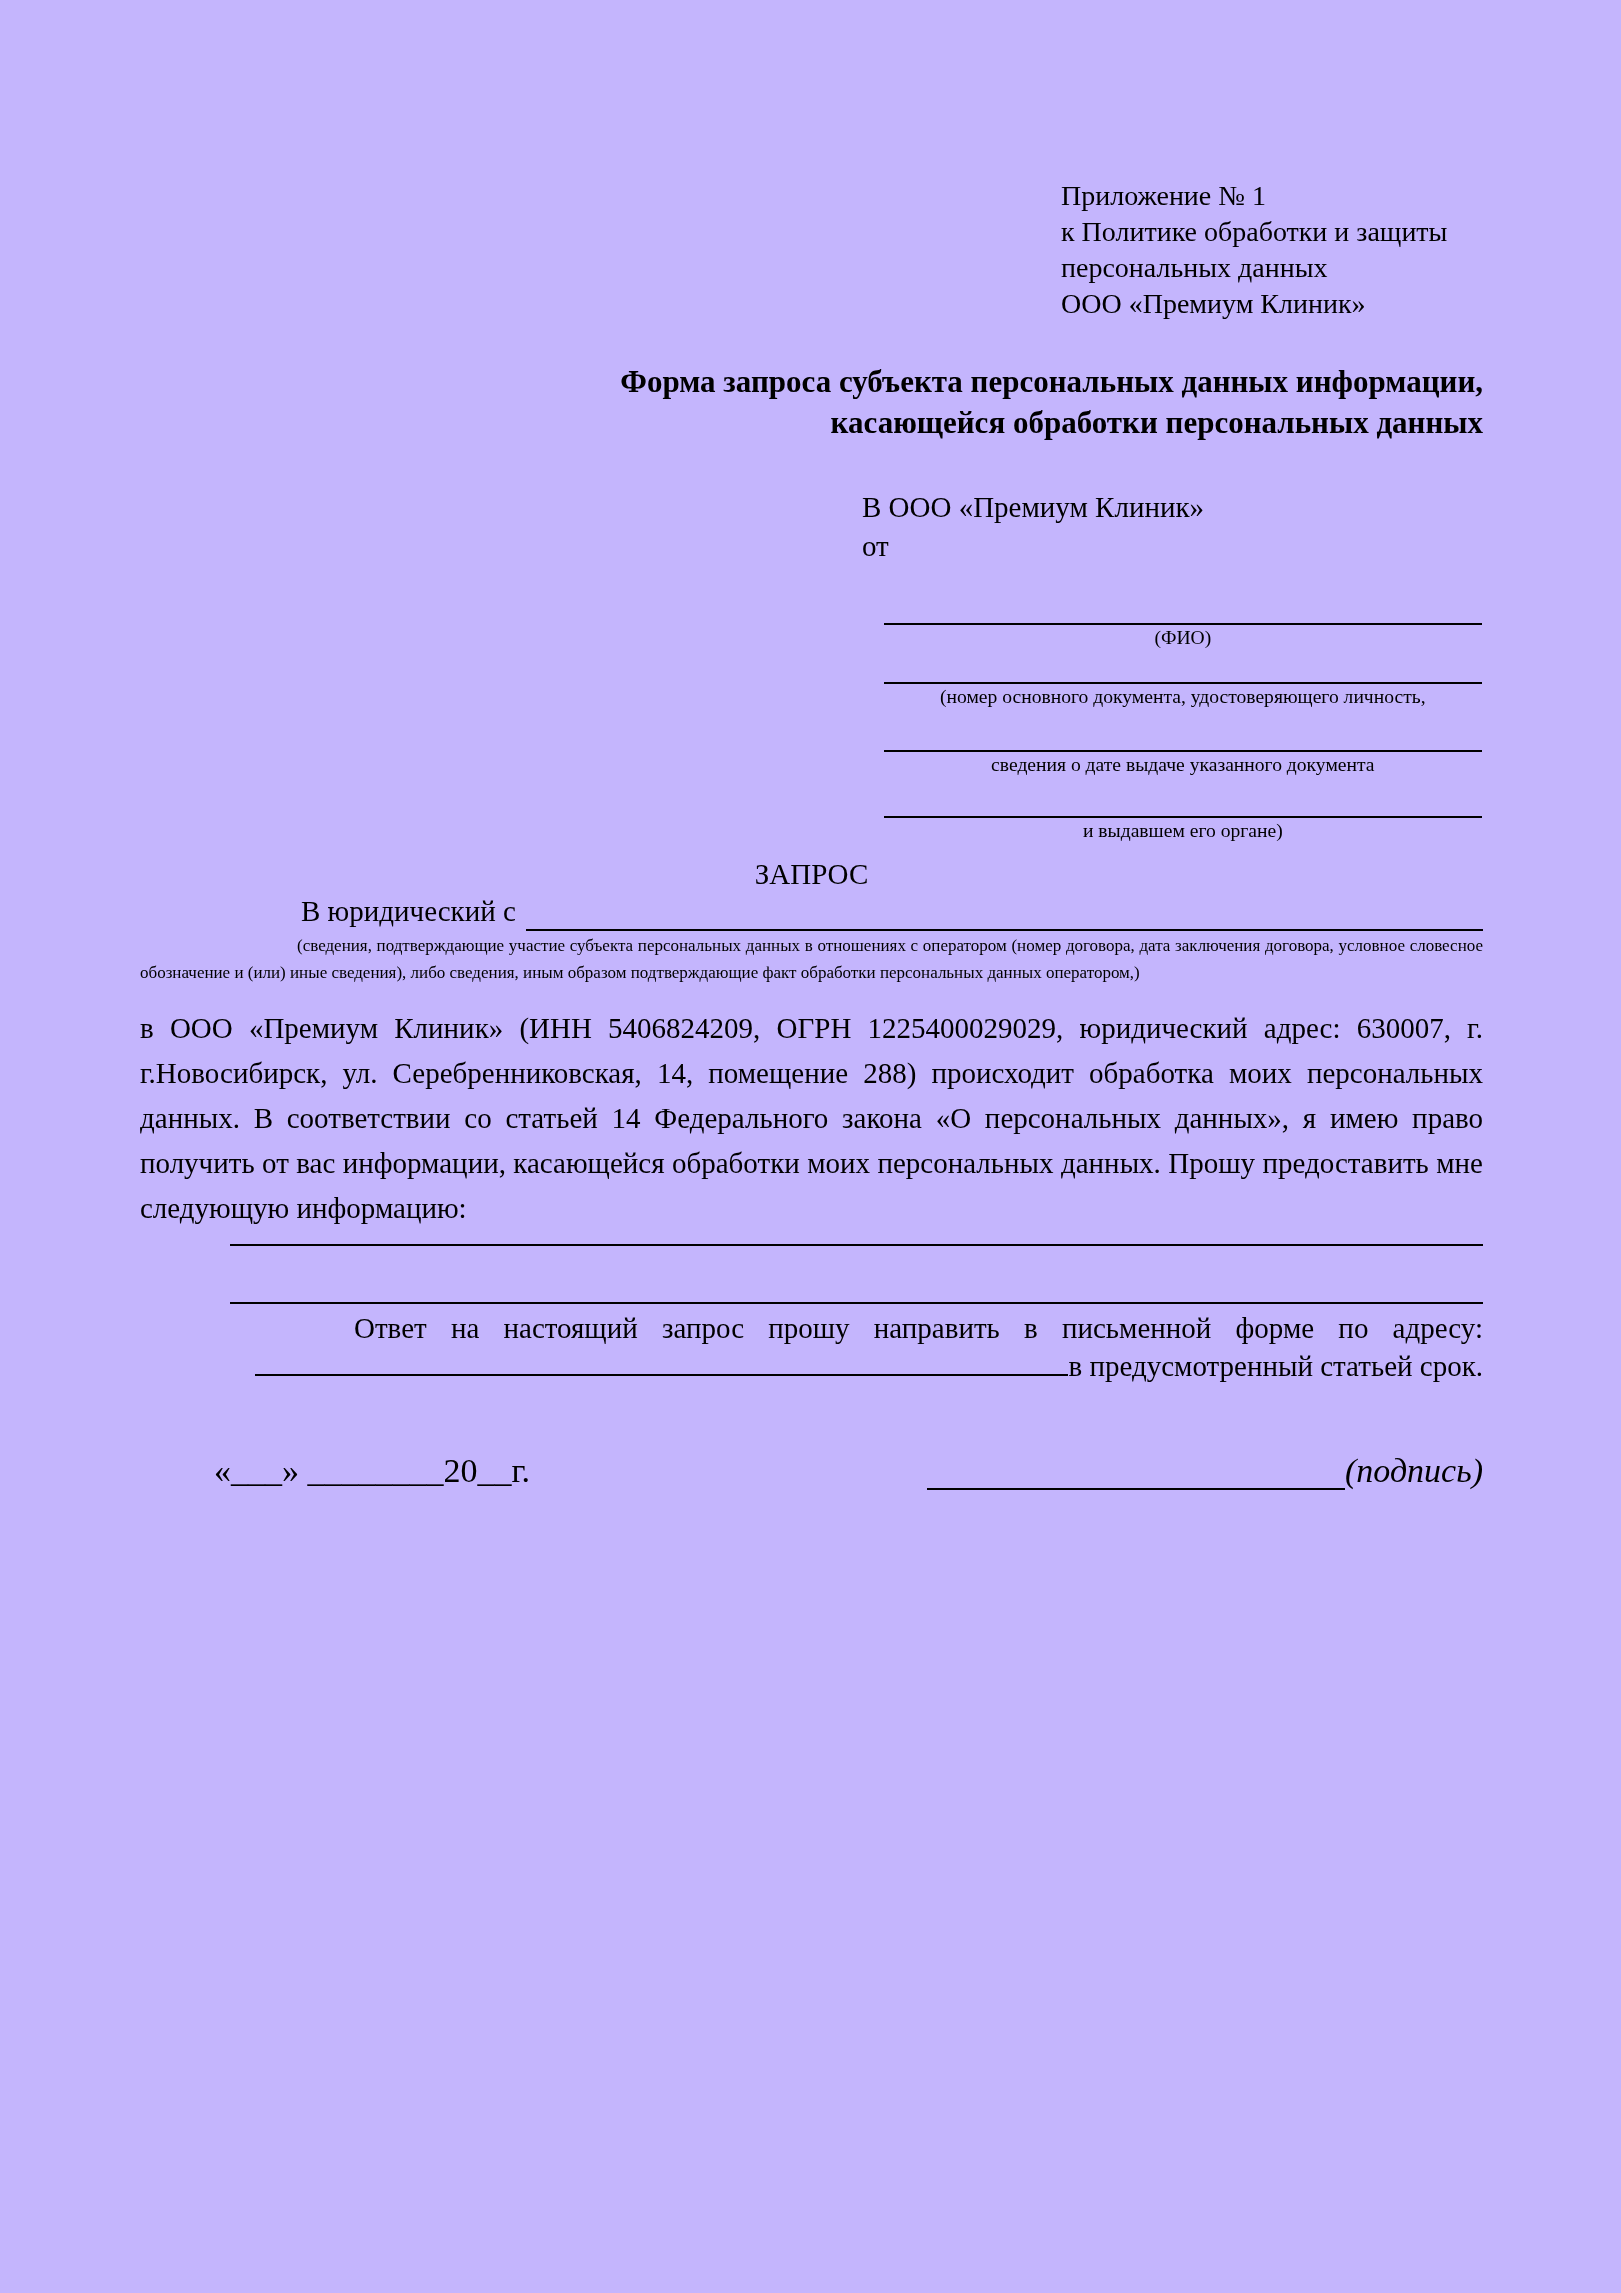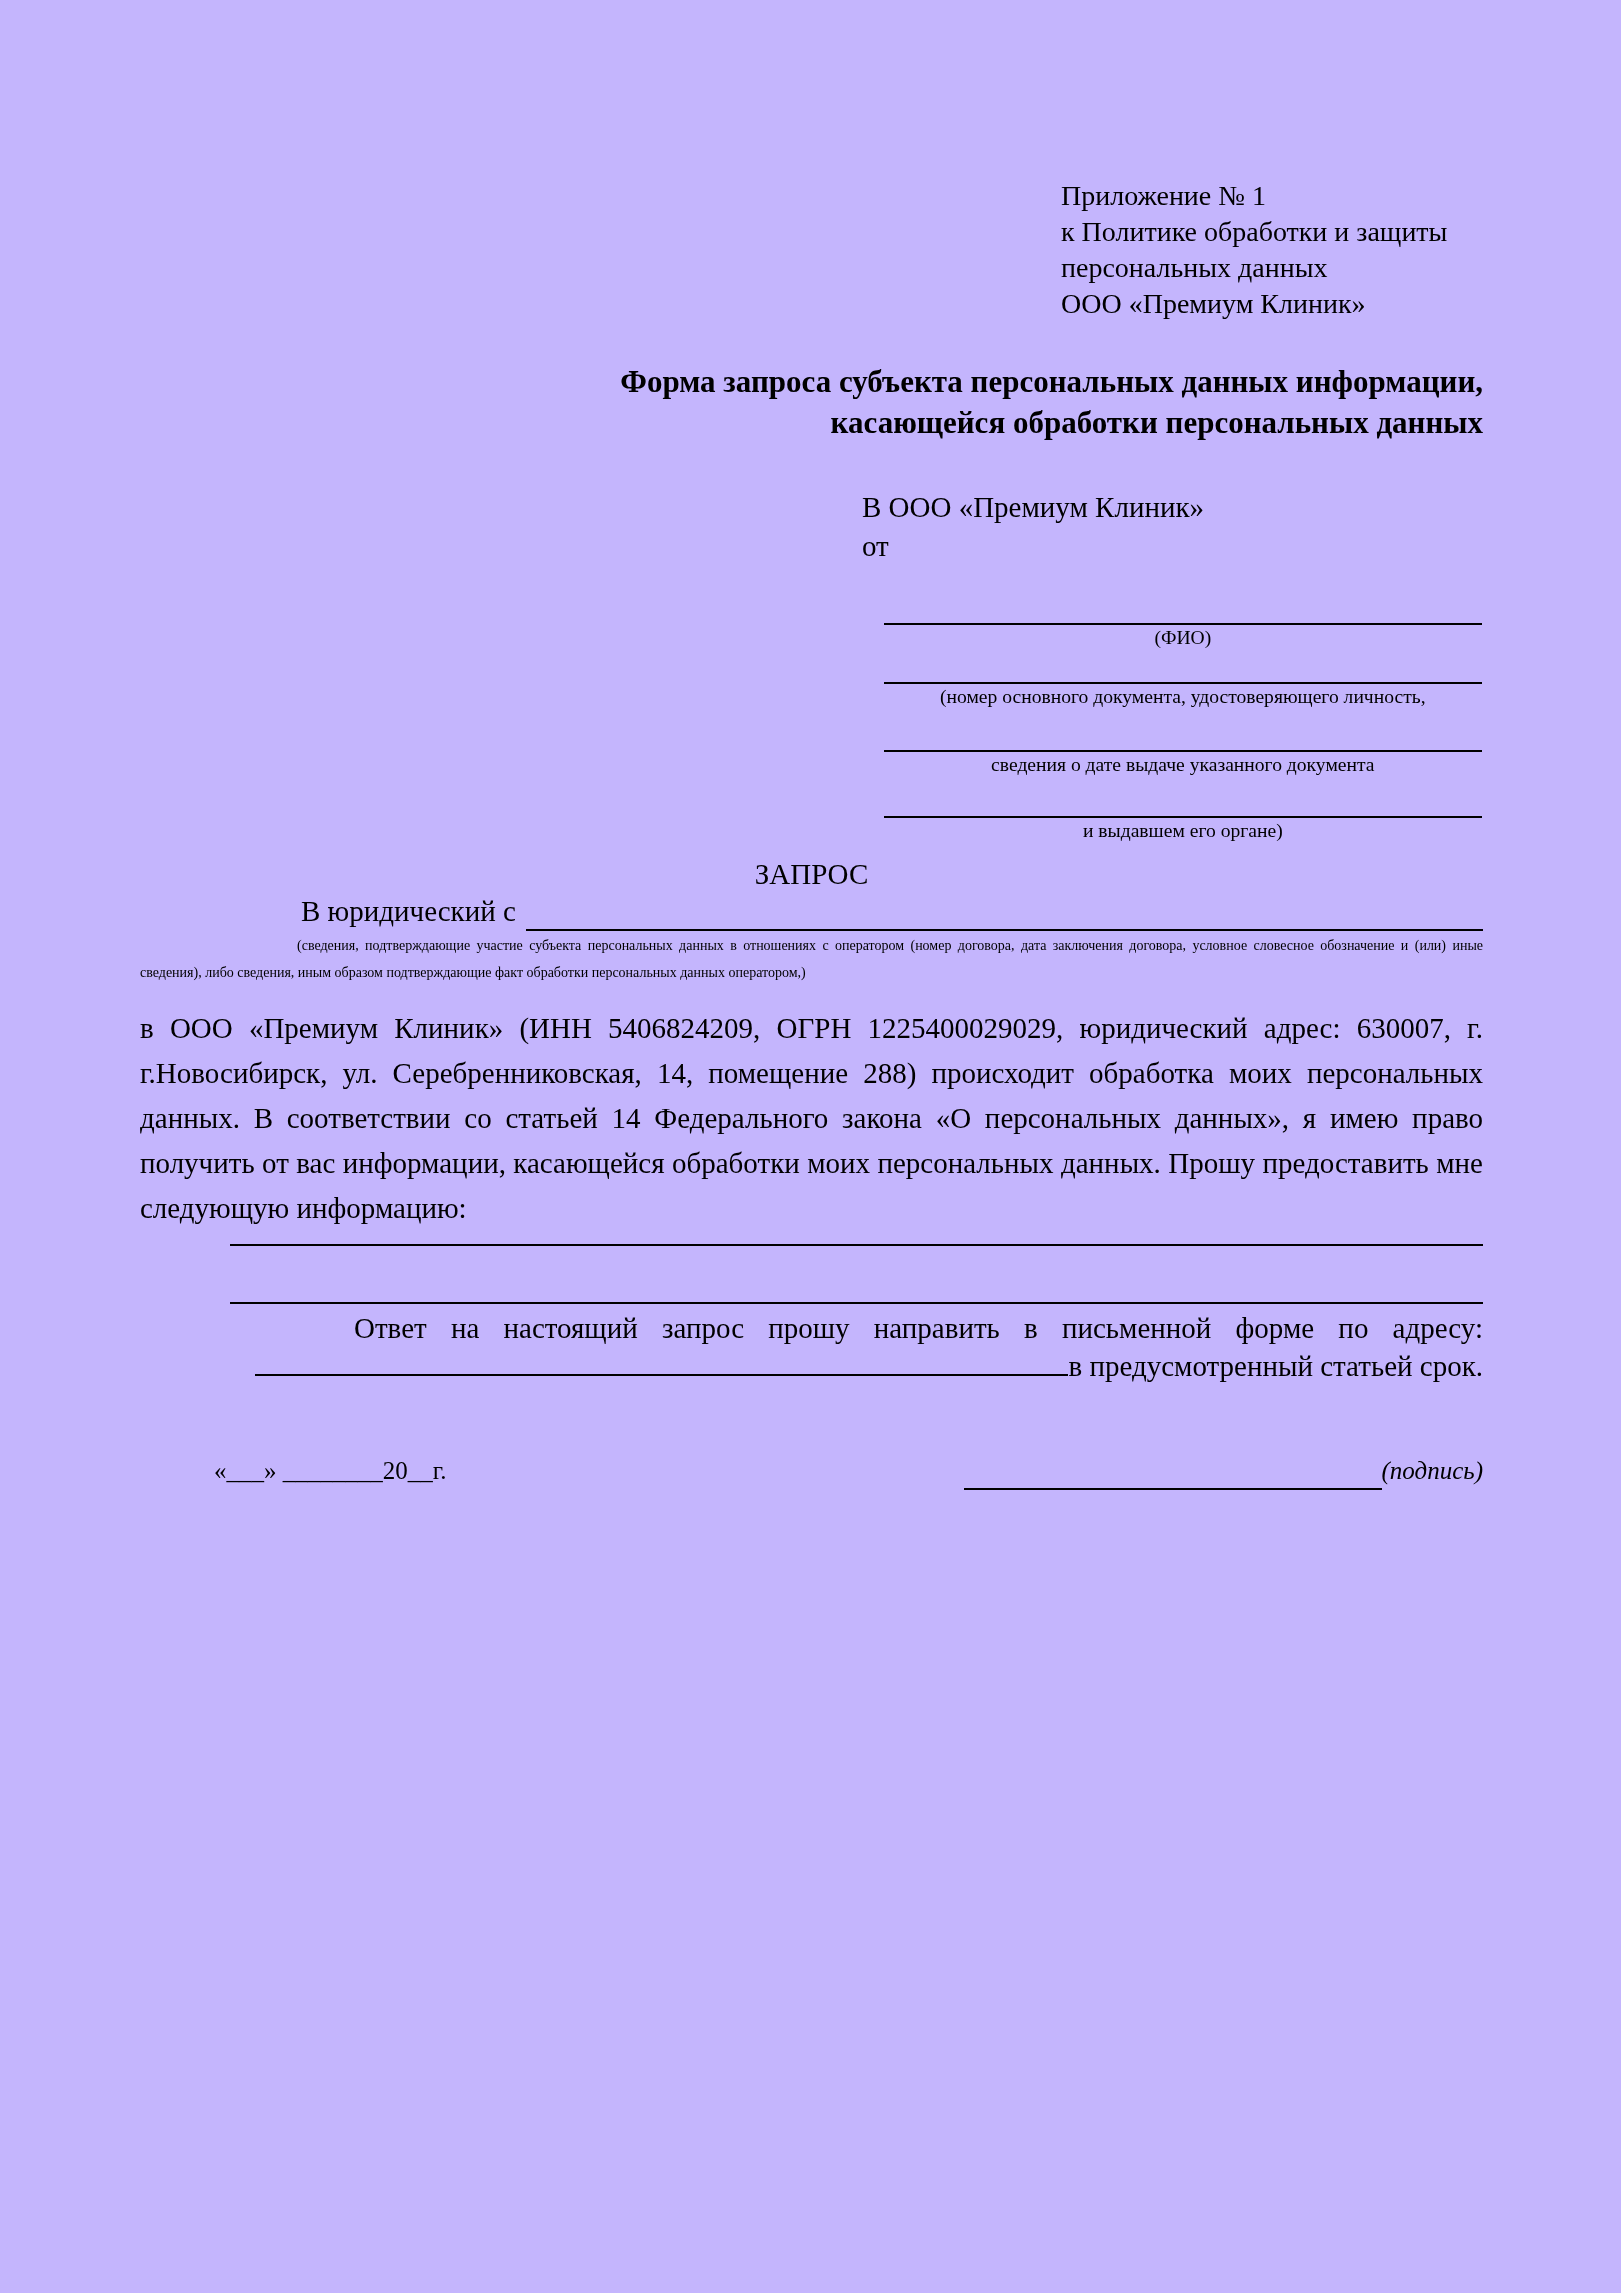--- a/index.html
+++ b/index.html
@@ -84,21 +84,21 @@
     line-height: 39px;
   }
   .consent-prefix { padding-left: 161px; white-space: nowrap; }
   .fill { flex: 1 1 auto; border-bottom: 2px solid #000; margin-left: 9.8px; }
   
   .note {
     position: absolute;
     left: 0;
     top: 933px;
     width: 100%;
-    font-size: 14px;
+    font-size: 17px;
     line-height: 26.5px;
     text-align: justify;
     text-indent: 157px;
   }
   
   .body-par {
     position: absolute;
     left: 0;
     top: 1006px;
     width: 100%;
@@ -142,21 +142,21 @@
   .address-row .fill { margin-left: 0; height: 29px; }
   .address-suffix { white-space: nowrap; }
   
   .footer-row {
     position: absolute;
     left: 74px;
     right: 0;
     top: 1451px;
     display: flex;
     align-items: baseline;
-    font-size: 25px;
+    font-size: 34px;
     line-height: 39px;
   }
   .date-field { white-space: nowrap; }
   .sig-line {
     margin-left: auto;
     width: 418px;
     border-bottom: 2px solid #000;
     height: 29px;
     align-self: flex-end;
   }

